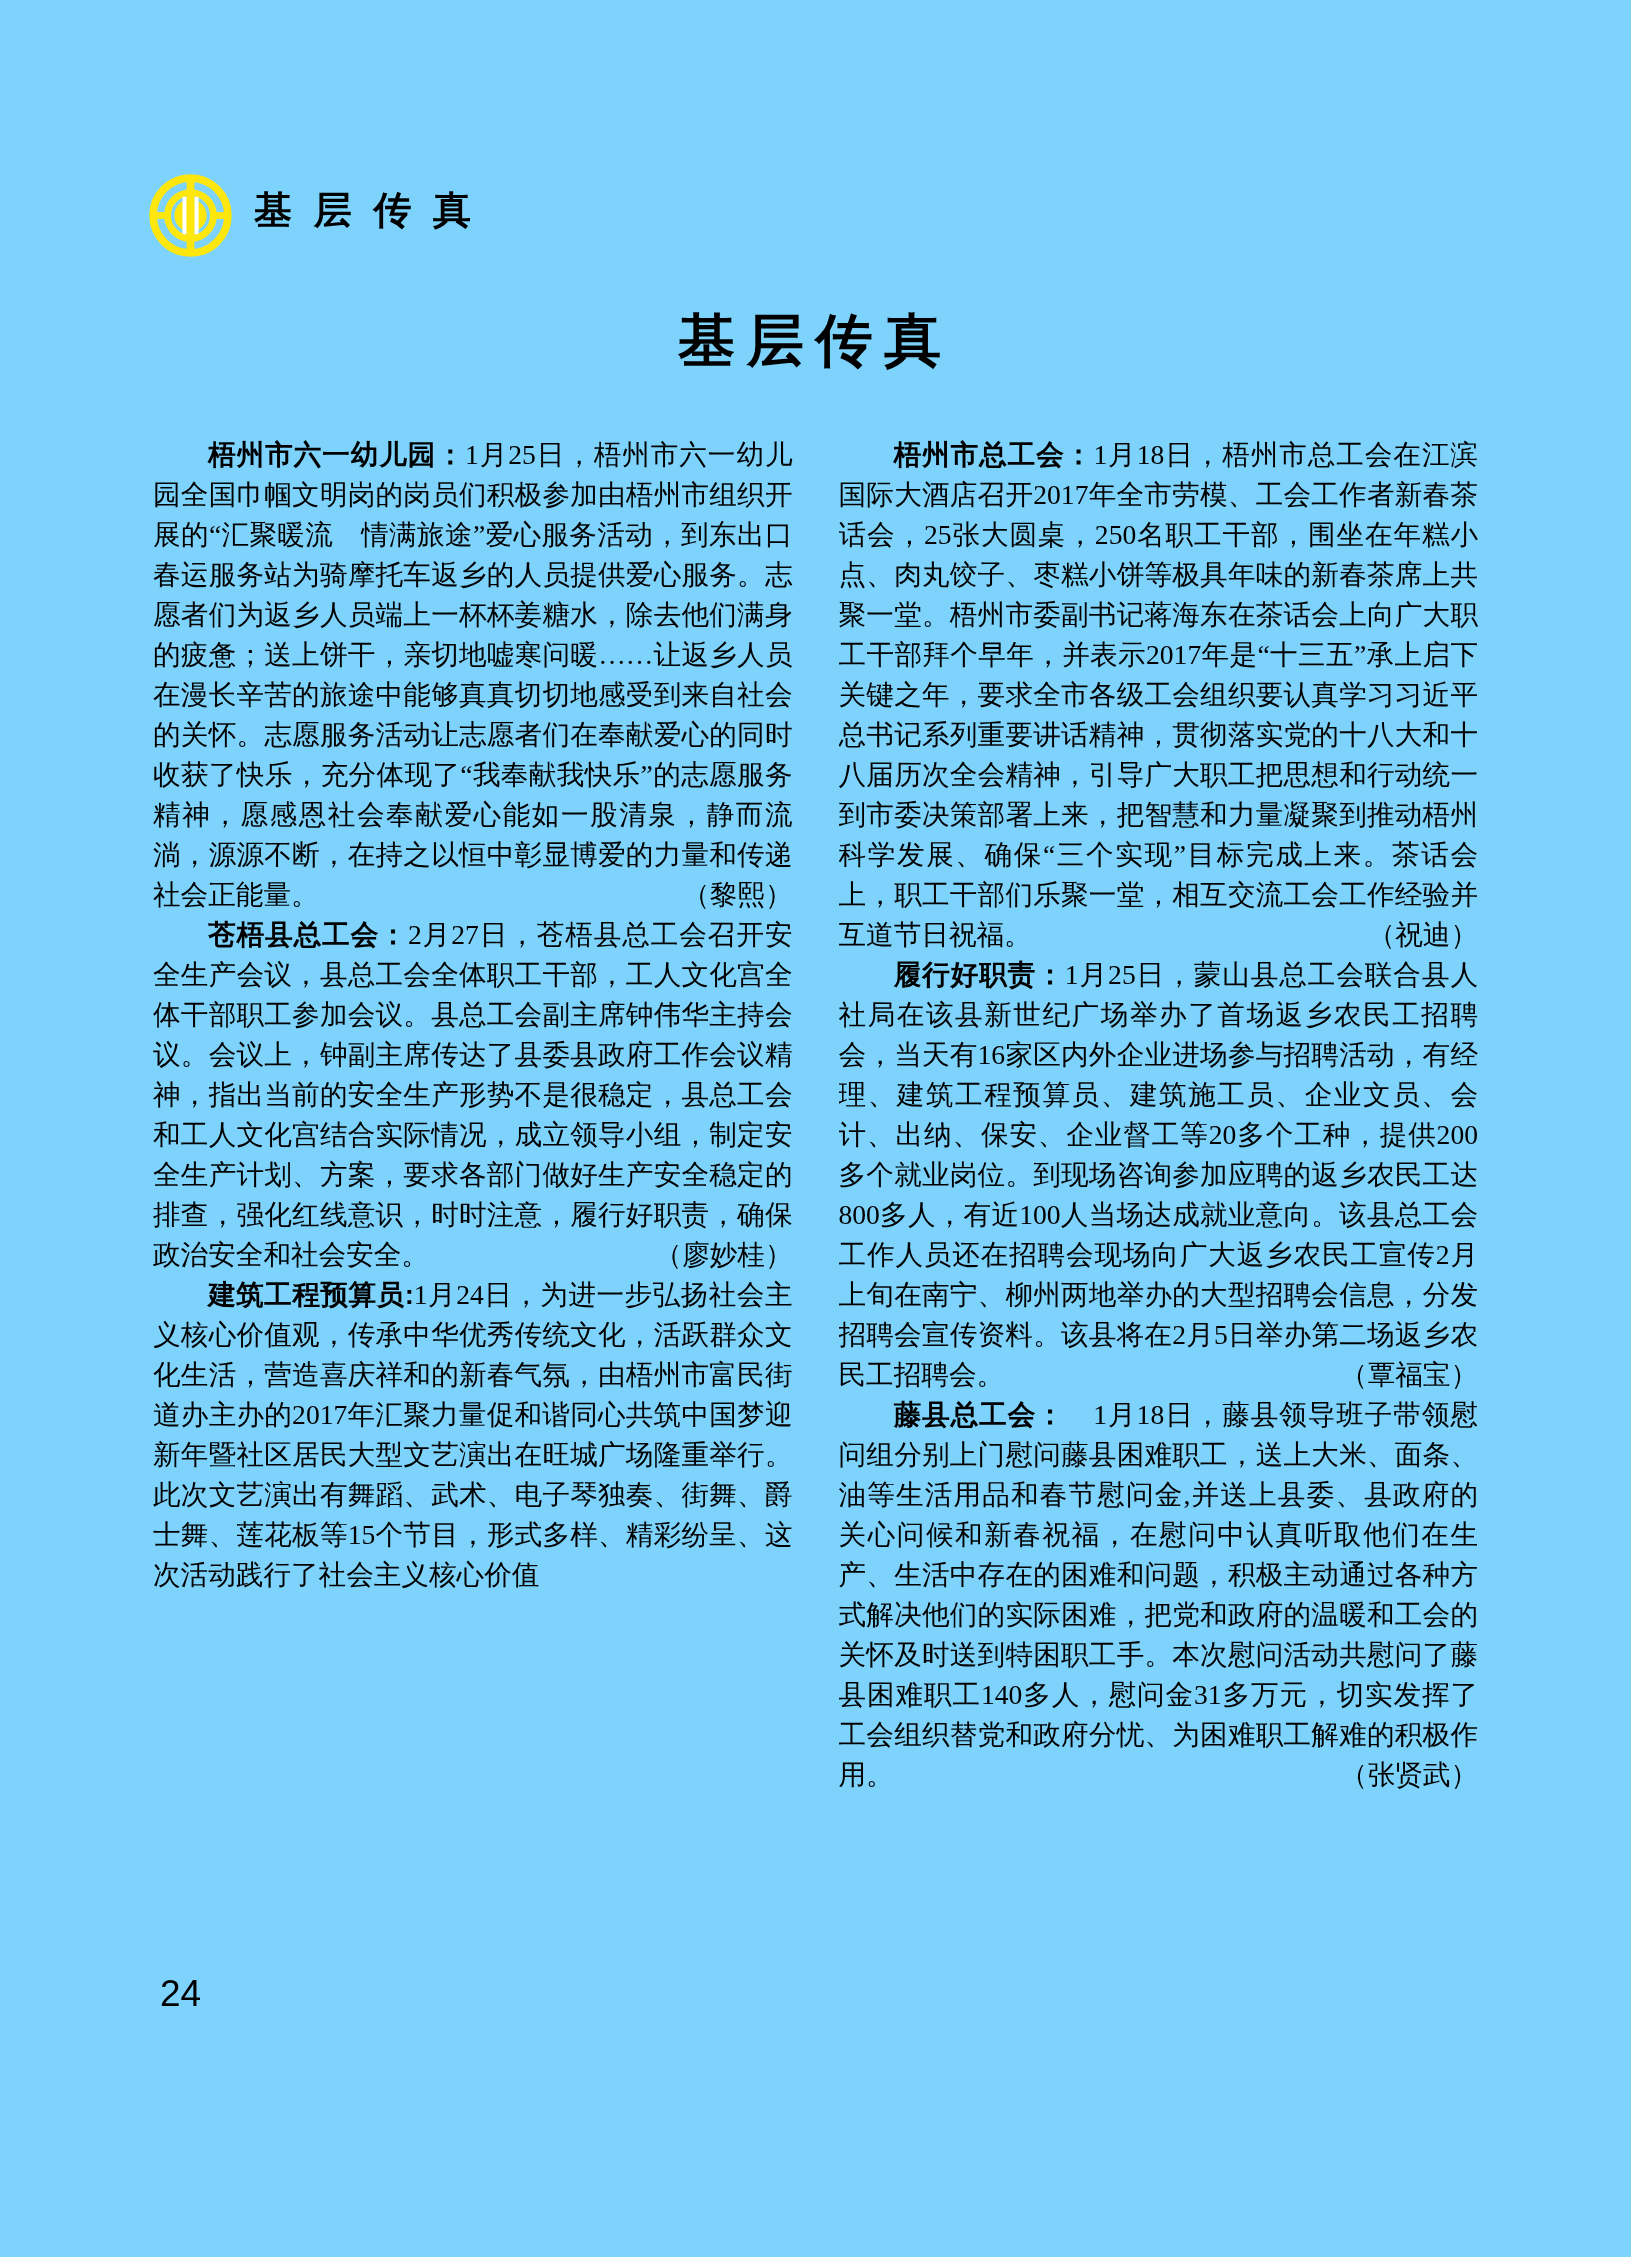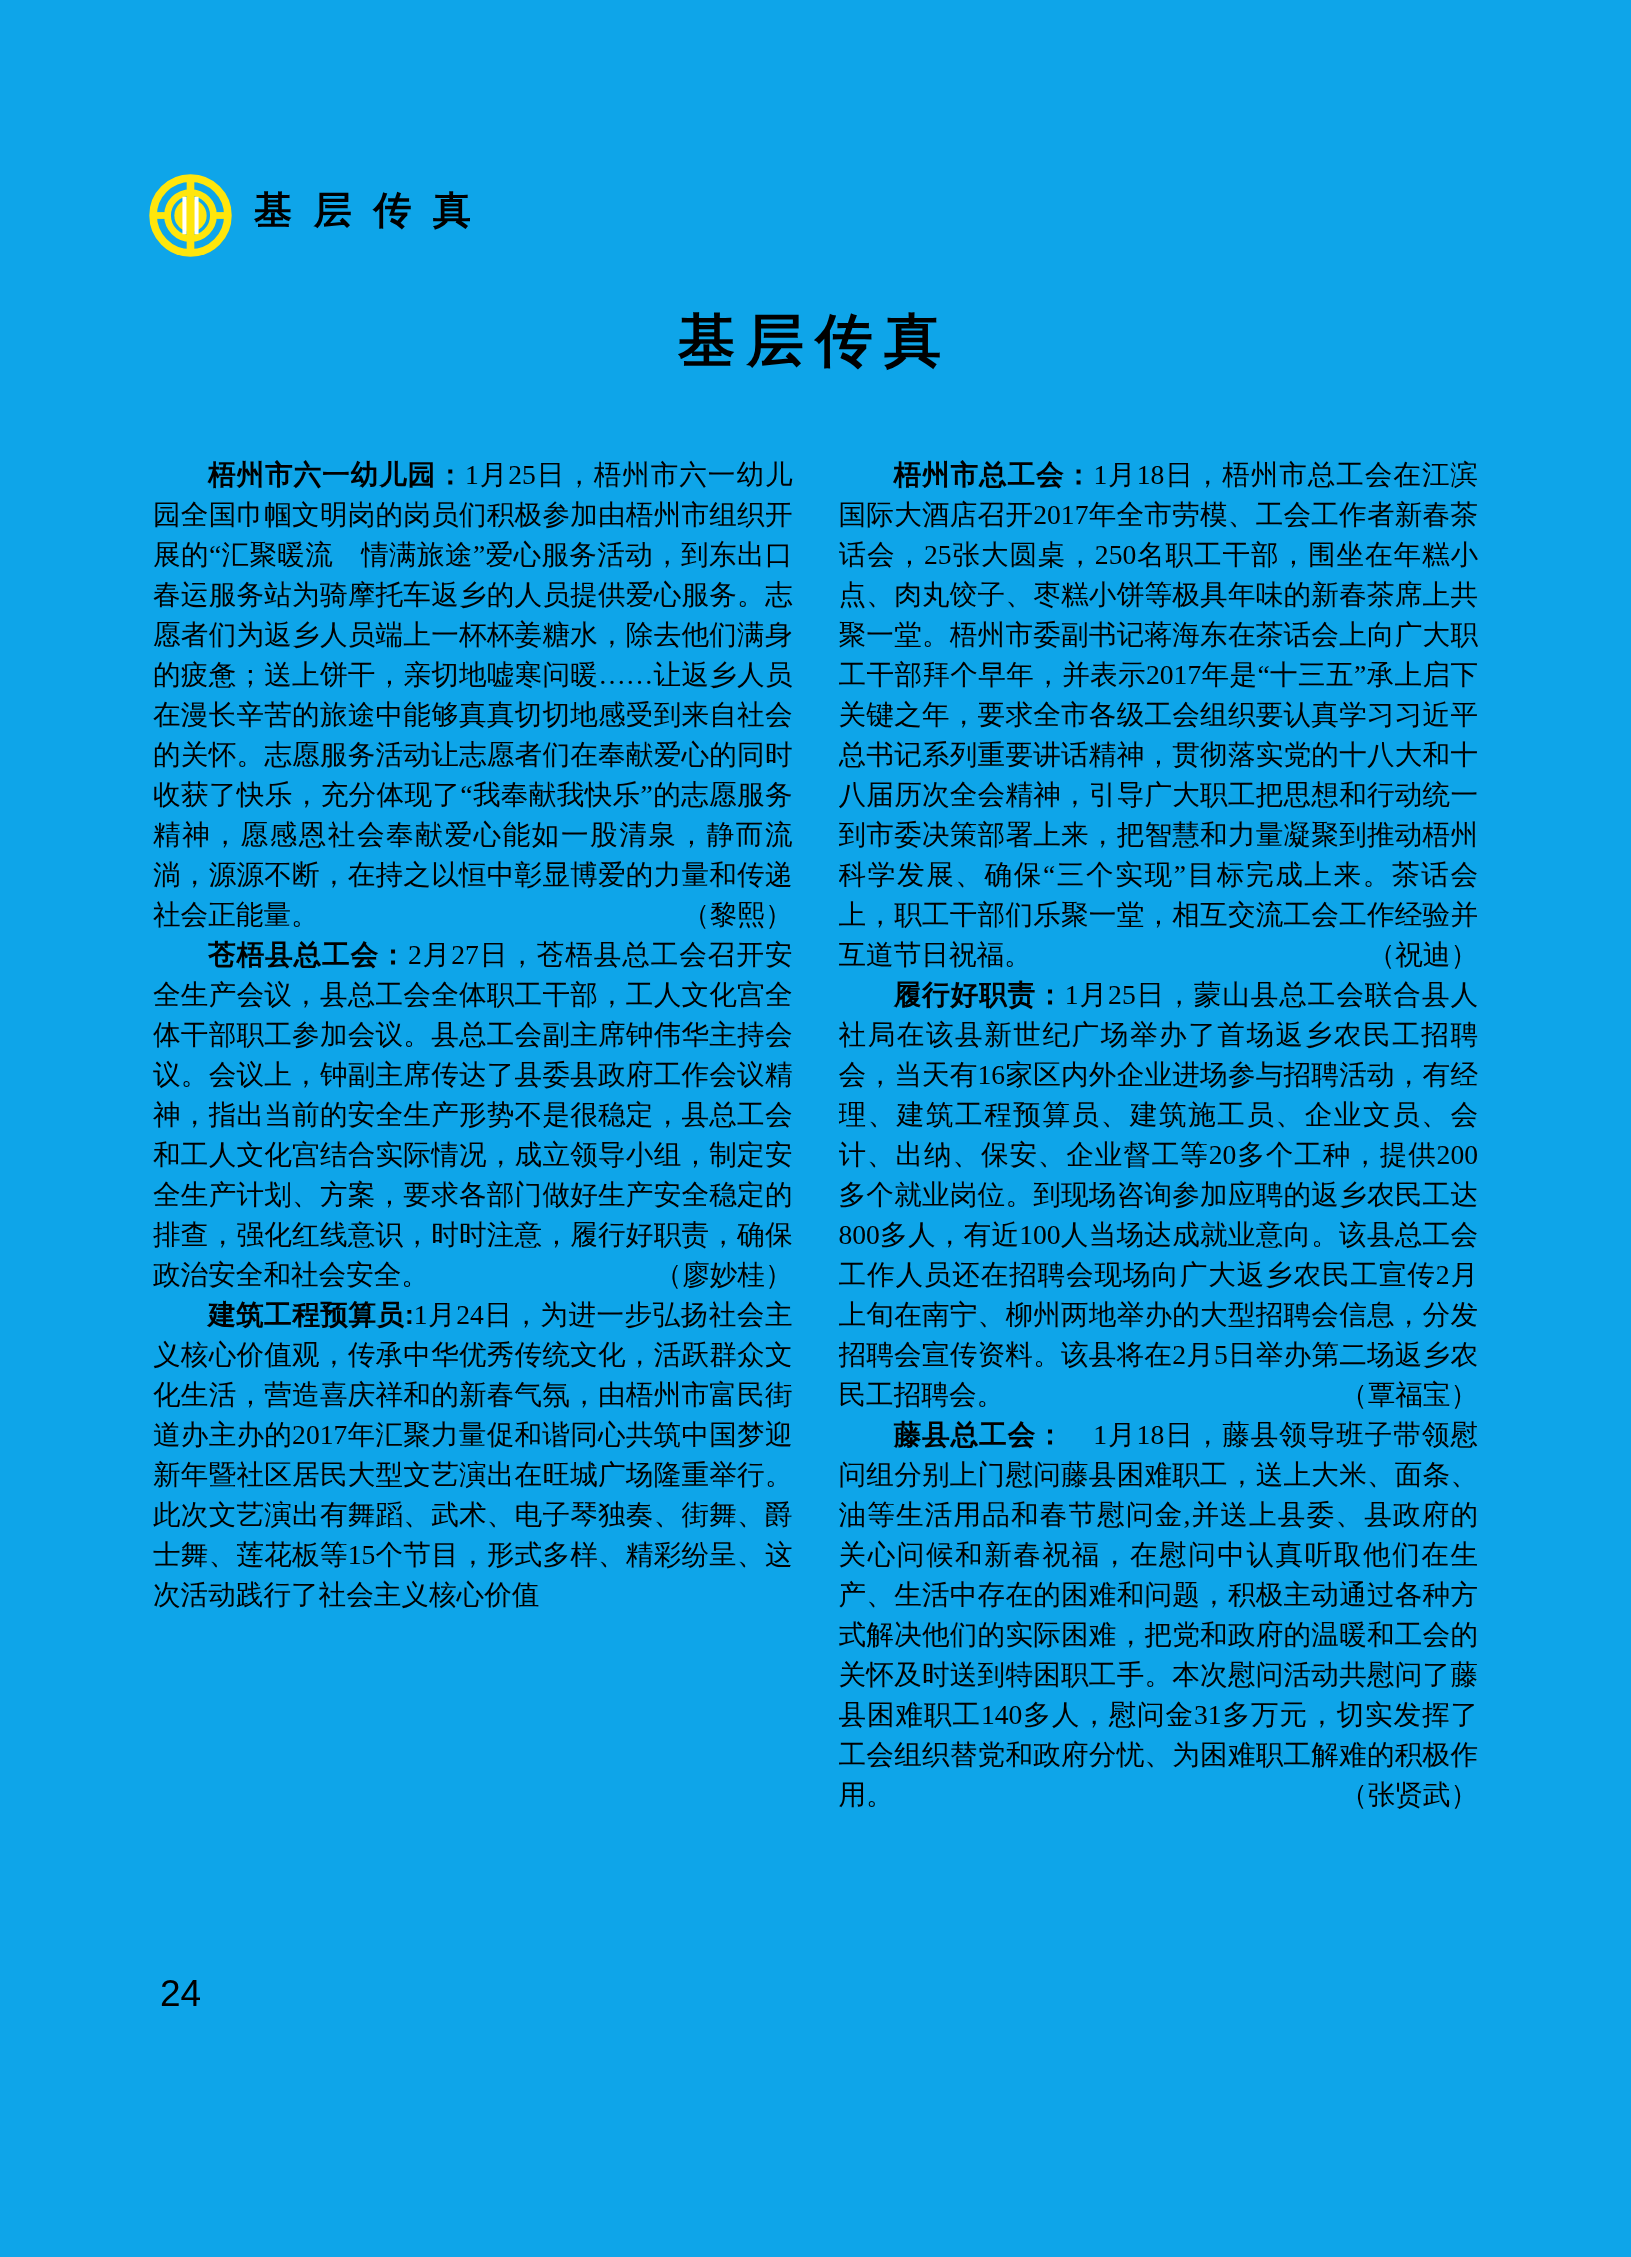--- a/index.html
+++ b/index.html
@@ -5,21 +5,21 @@
   html, body { margin: 0; padding: 0; }
   body {
     width: 1631px; height: 2258px;
     background: #ffffff;
     font-family: "Liberation Serif", "DejaVu Serif", serif;
     color: #000;
   }
   .page {
     position: relative;
     width: 1631px; height: 2258px;
-    background: #0ea5e9;
+    background: #7dd3fc;
     overflow: hidden;
   }
   
   .page-header { position: absolute; left: 0; top: 0; width: 100%; height: 296px; }
   .logo {
     position: absolute; left: 148px; top: 173px;
     width: 85px; height: 85px; display: block;
   }
   .banner-title {
     position: absolute; left: 254px; top: 185px;
@@ -40,21 +40,20 @@
     font-size: 57px;
     letter-spacing: 11.8px;
     color: #000;
   }
   
   .content {
     position: absolute; left: 153px; top: 435px;
     width: 1325px;
     display: flex;
     gap: 46px;
-    margin-top: 20px;
   }
   .col { flex: 1 1 0; min-width: 0; }
   .para {
     margin: 0;
     font-size: 27.6px;
     line-height: 40px;
     text-align: justify;
     text-indent: 2em;
     overflow: hidden; 
   }

